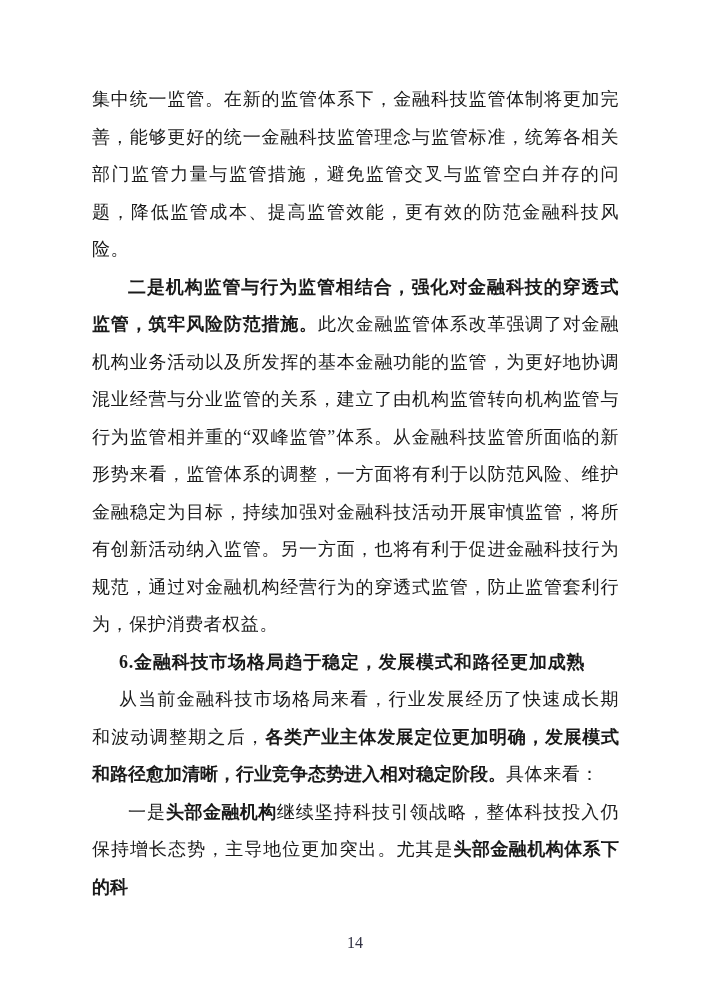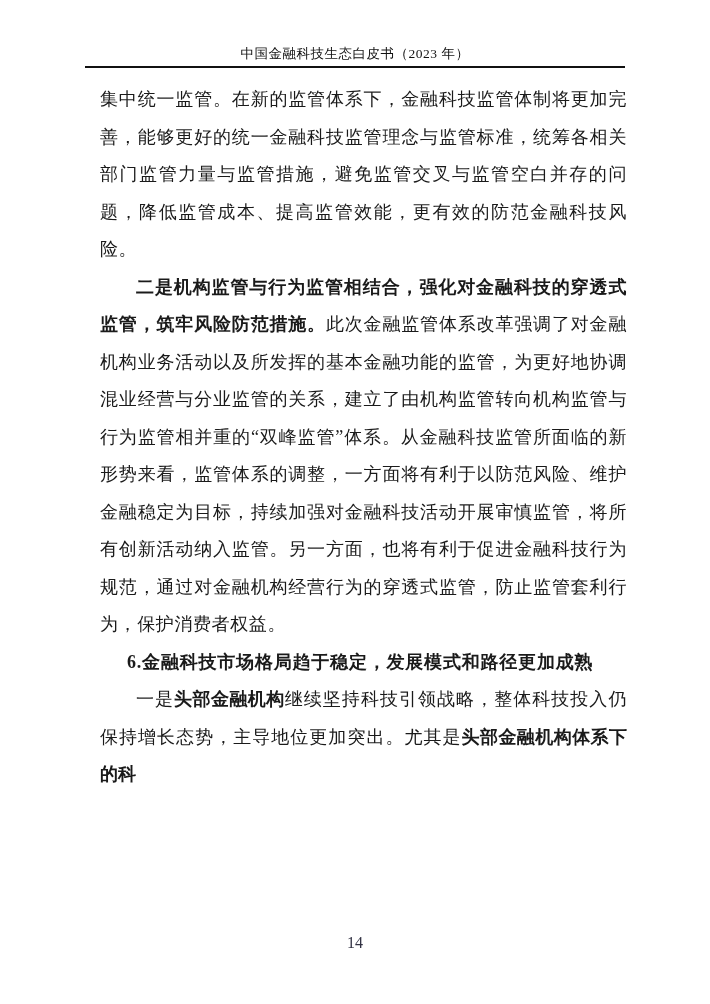--- a/index.html
+++ b/index.html
@@ -26,21 +26,21 @@
     line-height: 17px;
     color: #111111;
     letter-spacing: 0.5px;
     padding-bottom: 4px;
     border-bottom: 2px solid #111111;
   }
 
   .content {
     position: absolute;
     top: 81px;
-    left: 100px;
+    left: 92px;
     width: 527px;
     font-size: 18px;
     line-height: 37.5px;
     letter-spacing: 0.6px;
     text-align: justify;
     text-justify: inter-character;
     color: #1a1a1a;
   }
 
   .content p { margin: 0; }
@@ -80,39 +80,39 @@
     font-size: 16px;
     color: #333344;
     font-family: "Liberation Serif", serif;
   }
 </style>
 </head>
 <body>
 
 <div class="page">
 
-  <div class="page-header">
-    <span>中国金融科技生态白皮书（2023 年）</span>
-  </div>
 
   <div class="content">
 
     <p>
       <span>集中统一监管。在新的监管体系下，金融科技监管体制将更加完善，能够更好的统一金融科技监管理念与监管标准，统筹各相关部门监管力量与监管措施，避免监管交叉与监管空白并存的问题，降低监管成本、提高监管效能，更有效的防范金融科技风险。</span>
     </p>
 
     <p class="indent">
       <span class="bold-serif">二是机构监管与行为监管相结合，强化对金融科技的穿透式监管，筑牢风险防范措施。</span><span>此次金融监管体系改革强调了对金融机构业务活动以及所发挥的基本金融功能的监管，为更好地协调混业经营与分业监管的关系，建立了由机构监管转向机构监管与行为监管相并重的“双峰监管”体系。从金融科技监管所面临的新形势来看，监管体系的调整，一方面将有利于以防范风险、维护金融稳定为目标，持续加强对金融科技活动开展审慎监管，将所有创新活动纳入监管。另一方面，也将有利于促进金融科技行为规范，通过对金融机构经营行为的穿透式监管，防止监管套利行为，保护消费者权益。</span>
     </p>
 
 
     <p class="indent-sm sub-heading">
       <span>6.金融科技市场格局趋于稳定，发展模式和路径更加成熟</span>
     </p>
 
+    <p class="indent-sm">
+      <span>从当前金融科技市场格局来看，行业发展经历了快速成长期和波动调整期之后，</span><span class="bold-hei">各类产业主体发展定位更加明确，发展模式和路径愈加清晰，行业竞争态势进入相对稳定阶段。</span><span>具体来看：</span>
+    </p>
 
     <p class="indent">
       <span>一是</span><span class="bold-hei">头部金融机构</span><span>继续坚持科技引领战略，整体科技投入仍保持增长态势，主导地位更加突出。尤其是</span><span class="bold-hei">头部金融机构体系下的科</span>
     </p>
 
   </div>
 
   <div class="page-footer">
     <span>14</span>
   </div>

